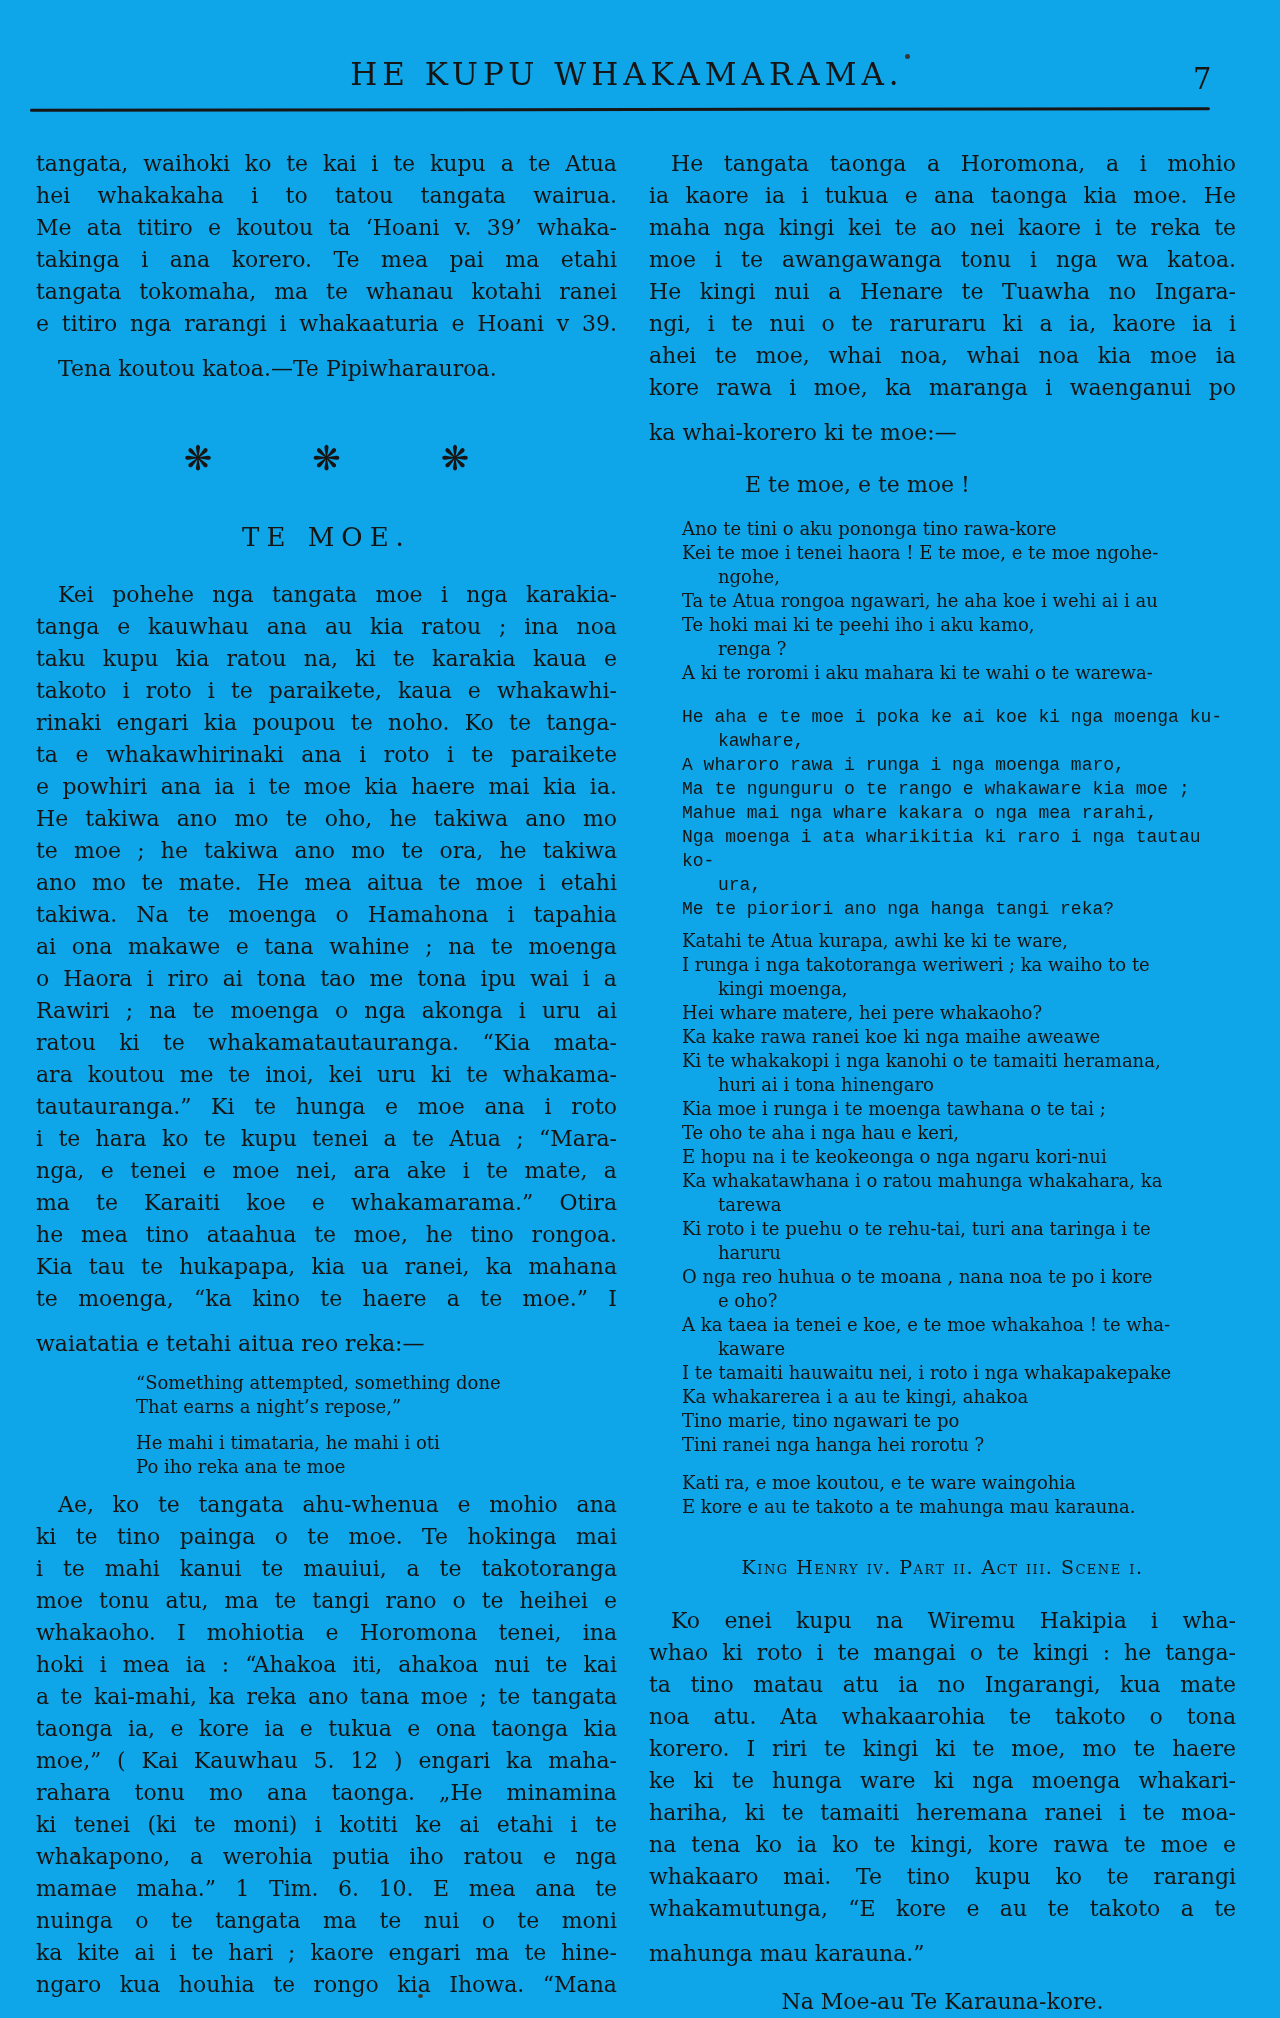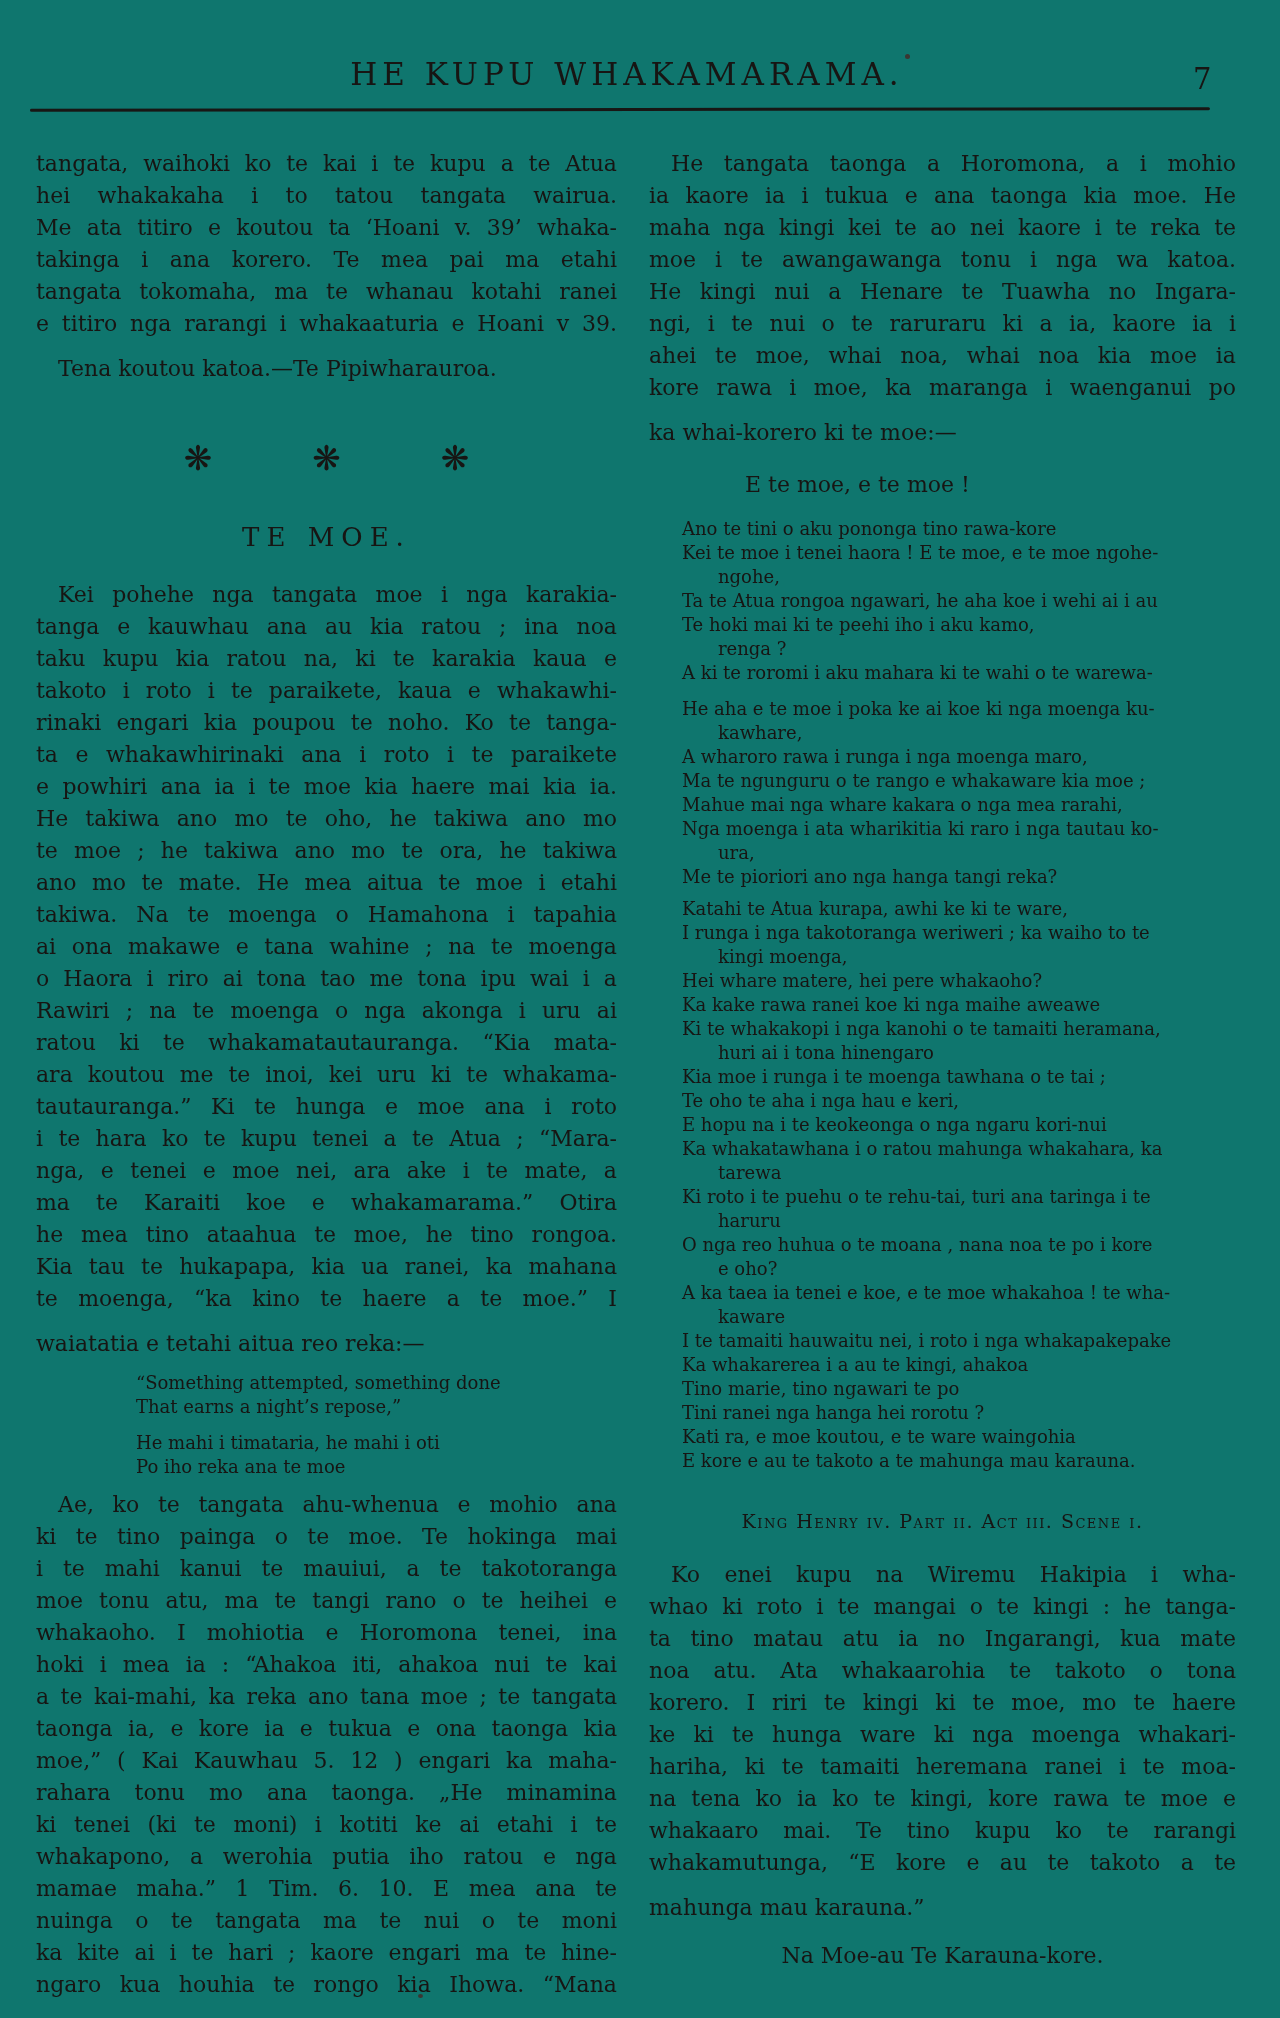--- a/index.html
+++ b/index.html
@@ -1,21 +1,21 @@
 <!DOCTYPE html>
 <html><head>
 <meta charset="utf-8">
 <style>
   html, body { margin: 0; padding: 0; }
   body { background: #e8e6e0; }
   .page {
     position: relative;
     width: 1280px;
     height: 2018px;
-    background: #0f766e;
+    background: #0ea5e9;
     color: #171513;
     font-family: "DejaVu Serif", "Liberation Serif", serif;
     overflow: hidden;
   }
   .header-title {
     position: absolute;
     top: 56px; left: 0; width: 1254px;
     text-align: center;
     font-size: 31px;
     letter-spacing: 5px;
@@ -62,23 +62,23 @@
   .par-b { margin-top: 26px; }
   .quote { font-size: 18px; line-height: 24px; padding-left: 100px; }
   .quote-en { margin-top: 11px; }
   .quote-mi { margin-top: 12px; }
   .par-c { margin-top: 10px; }
 
   .poem-title { margin-top: 24px; margin-left: 96px; font-size: 22px; line-height: 24px; }
   .poem { font-size: 18px; line-height: 24px; padding-left: 33px; }
   .poem .line { text-align: left; }
   .stanza-1  { margin-top: 20px; }
-  .stanza-2a { margin-top: 12px; }
+  .stanza-2a { margin-top: 20px; font-family: Liberation Mono, monospace; }
   .stanza-2b { margin-top: 8px; }
-  .stanza-3  { margin-top: 0; }
+  .stanza-3  { margin-top: 14px; }
   .attribution {
     margin-top: 36px;
     text-align: center;
     font-variant: small-caps;
     letter-spacing: 1.5px;
     font-size: 19px;
     line-height: 24px;
   }
   .par-r2 { margin-top: 26px; }
   .signature { margin-top: 18px; text-align: center; font-size: 22px; line-height: 28px; }

